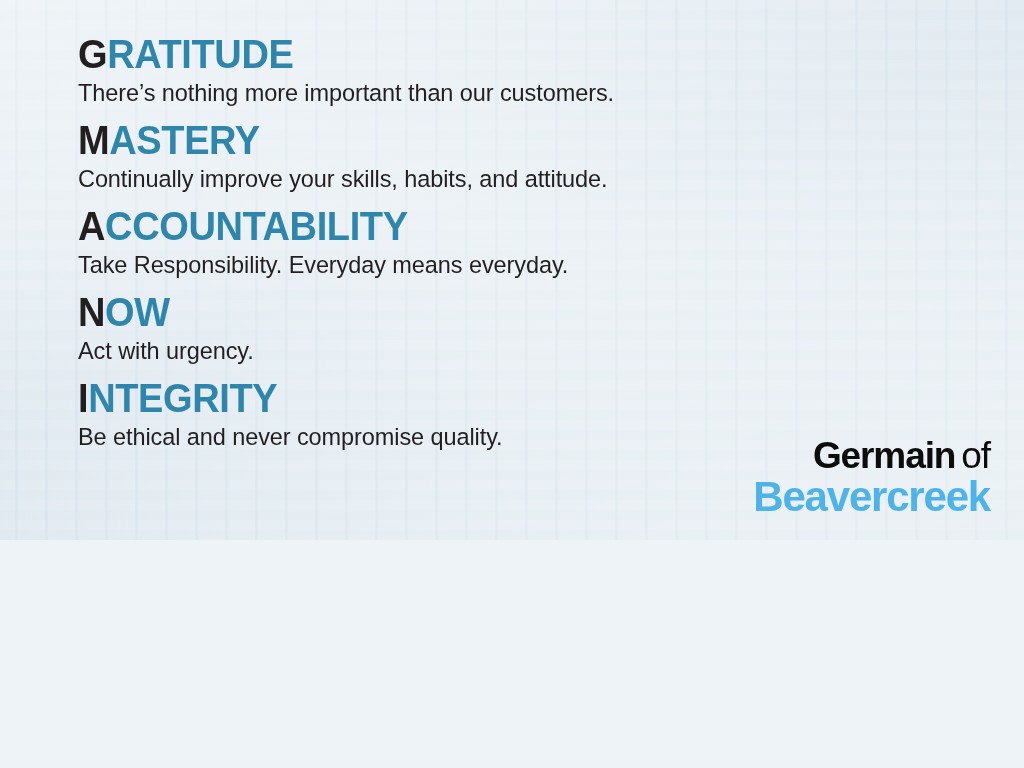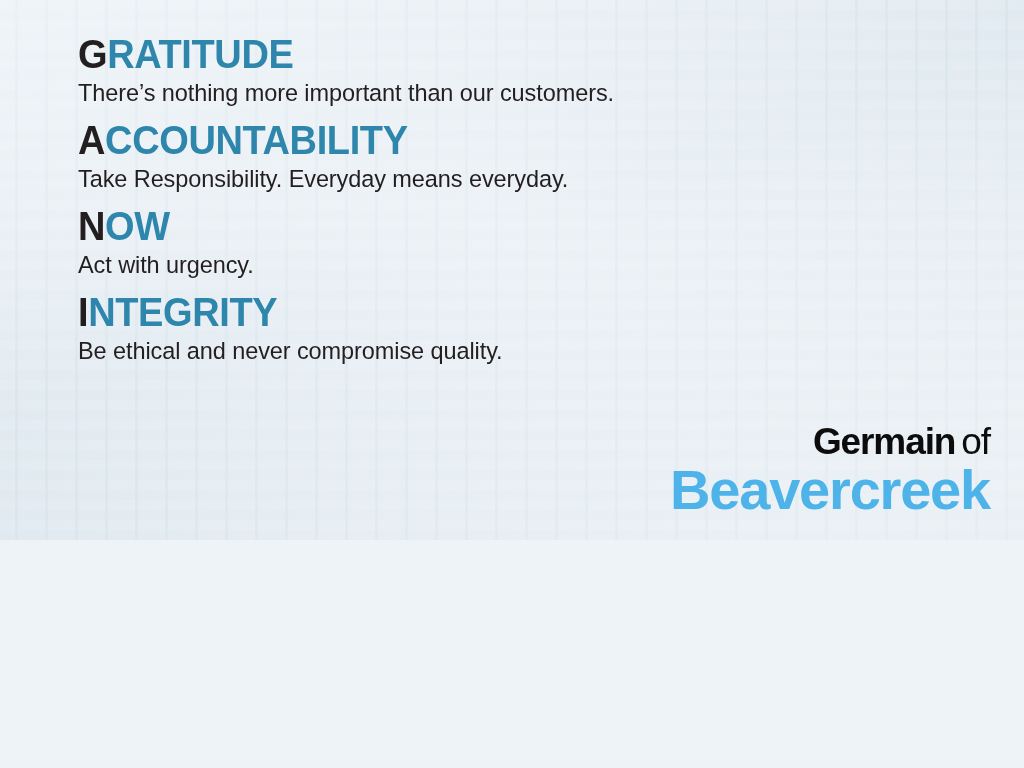--- a/index.html
+++ b/index.html
@@ -122,21 +122,21 @@
 
   .brand-of {
     font-weight: normal;
     margin-left: 6px;
   }
 
   .brand-line-bottom {
     margin-top: 2px;
     font-family: "Liberation Sans", sans-serif;
     font-weight: bold;
-    font-size: 56px;
+    font-size: 42px;
     letter-spacing: -1.2px;
     color: #4db3e8;
     white-space: nowrap;
   }
 </style>
 </head>
 <body>
 
 <div id="poster">
 
@@ -145,20 +145,24 @@
 
   <div id="values-list">
 
     <div class="value-row">
       <h2 class="value-title"><span class="initial">G</span><span class="rest">RATITUDE</span></h2>
       <p class="value-desc">There’s nothing more important than our customers.</p>
     </div>
 
 
 
+    <div class="value-row">
+      <h2 class="value-title"><span class="initial">M</span><span class="rest">ASTERY</span></h2>
+      <p class="value-desc">Continually improve your skills, habits, and attitude.</p>
+    </div>
 
     <div class="value-row">
       <h2 class="value-title"><span class="initial">A</span><span class="rest">CCOUNTABILITY</span></h2>
       <p class="value-desc">Take Responsibility. Everyday means everyday.</p>
     </div>
 
     <div class="value-row">
       <h2 class="value-title"><span class="initial">N</span><span class="rest">OW</span></h2>
       <p class="value-desc">Act with urgency.</p>
     </div>

